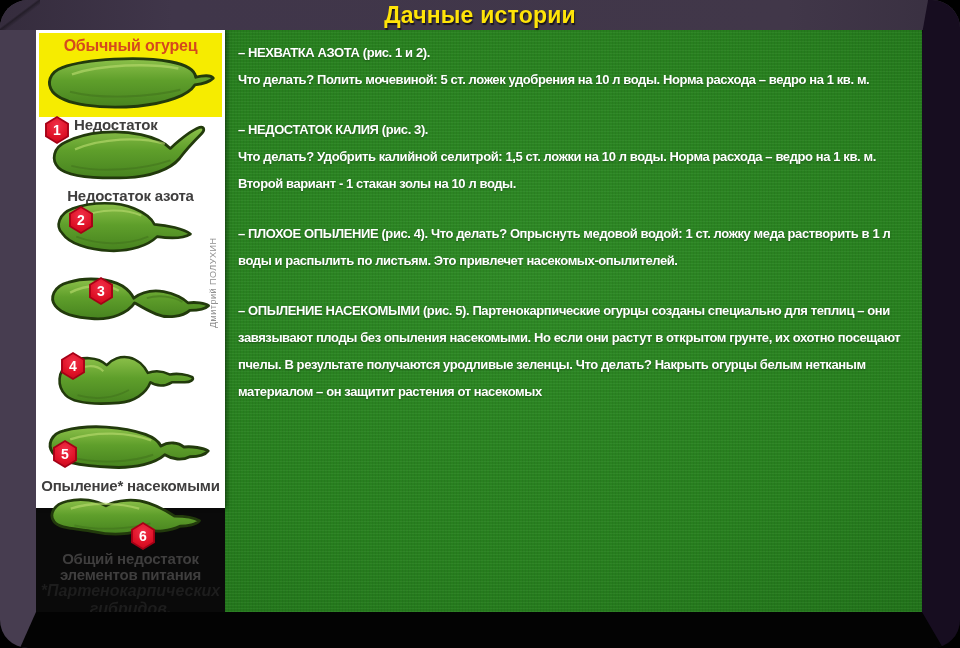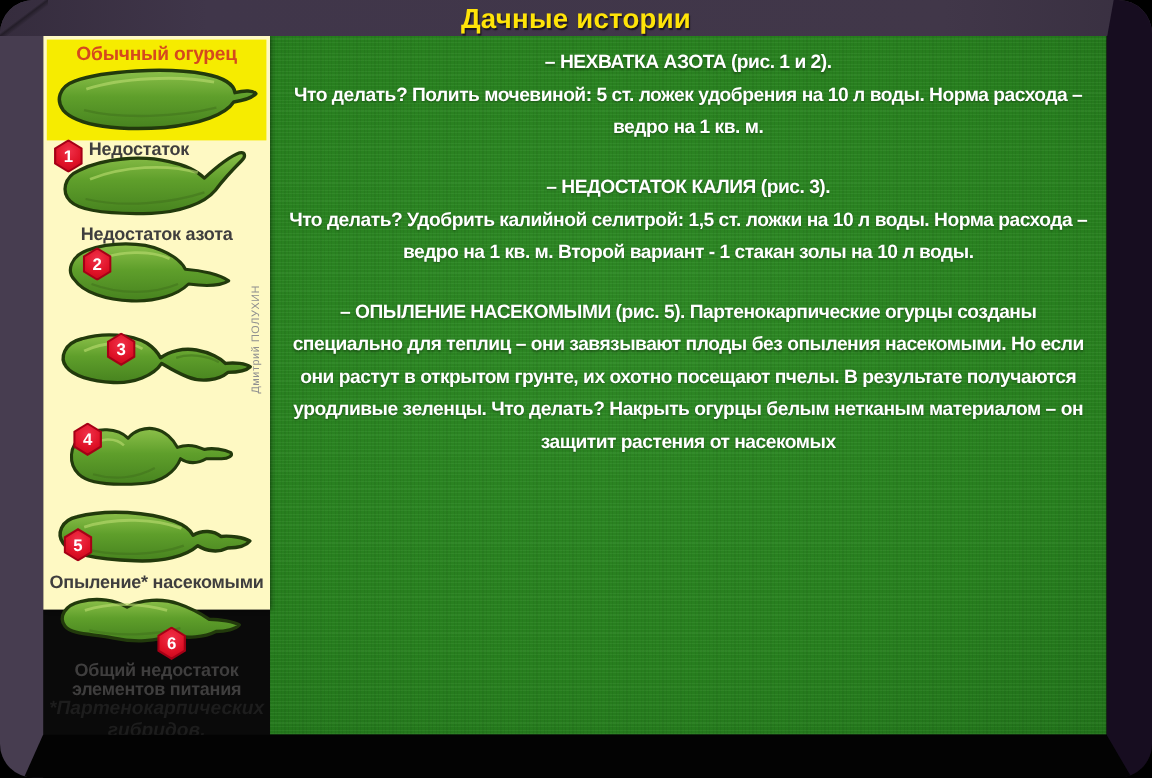--- a/index.html
+++ b/index.html
@@ -18,21 +18,21 @@
                  clip-path:polygon(36px 0, 922px 0, 943px 100%, 20px 100%); }
   .miter-tl    { position:absolute; left:0; top:0; width:40px; height:30px; z-index:6;
                  background:linear-gradient(to bottom right, rgba(0,0,0,0) 46%, rgba(0,0,0,.35) 50%, rgba(0,0,0,0) 58%); }
   .page-title  { color:#ffe408; font-size:23px; font-weight:bold; letter-spacing:.2px;
                  text-shadow:1px 2px 1px rgba(0,0,0,.6); }
 
   
   .content { position:absolute; left:36px; top:30px; width:886px; height:582px; display:flex; z-index:3; }
 
   
-  .card { position:relative; width:189px; height:478px; background:#fef9c3; flex:0 0 189px;
+  .card { position:relative; width:189px; height:478px; background:#ffffff; flex:0 0 189px;
           box-shadow:2px 0 4px rgba(0,0,0,.45); }
   .yellow-box { position:absolute; left:3px; top:3px; width:183px; height:84px; background:#f6ec00; }
   .yellow-title { position:absolute; left:0; top:4px; width:100%; text-align:center;
                   color:#d5491d; font-weight:bold; font-size:16px; letter-spacing:-.2px; }
   .cuke { position:absolute; }
   .s-label { position:absolute; width:100%; text-align:center; color:#3f3e3e; font-weight:bold;
              font-size:15px; line-height:1.08; letter-spacing:-.2px; }
   .row1-label { position:absolute; left:38px; top:87px; width:112px; text-align:left;
                 color:#3f3e3e; font-weight:bold; font-size:15px; line-height:1.1; letter-spacing:-.2px; }
   .badge { position:absolute; width:26px; height:28px; z-index:9;
@@ -47,21 +47,21 @@
   .footnote { position:absolute; left:0; top:552px; width:100%; text-align:center; color:#1d1d1d;
               font-weight:bold; font-style:italic; font-size:16px; }
 
   
   .green { flex:1; height:582px; padding:9px 13px 0;
            background:
              repeating-linear-gradient(90deg, rgba(0,0,0,.05) 0 1px, rgba(0,0,0,0) 1px 3px),
              repeating-linear-gradient(0deg, rgba(255,255,255,.035) 0 1px, rgba(0,0,0,.03) 1px 3px),
              radial-gradient(115% 95% at 42% 42%, #2f8c26 0%, #28821f 52%, #1d6a17 100%);
   }
-  .para { text-align:center; color:#ffffff; font-weight:bold; font-size:16px; line-height:27px;
+  .para { text-align:left; color:#ffffff; font-weight:bold; font-size:13px; line-height:27px;
           letter-spacing:-.4px; white-space:pre-line; margin-bottom:23px;
           text-shadow:0 1px 2px rgba(0,0,0,.35); }
 </style>
 </head>
 <body>
 
 <svg width="0" height="0" style="position:absolute">
   <defs>
     <linearGradient id="cg" x1="0" y1="0" x2="0" y2="1">
       <stop offset="0" stop-color="#8cc04a"></stop>
@@ -164,19 +164,20 @@
 
       <div class="credit">Дмитрий ПОЛУХИН</div>
       <div class="footnote">*Партенокарпических гибридов.</div>
     </aside>
 
     <main class="green">
       <p class="para">– НЕХВАТКА АЗОТА (рис. 1 и 2).
 Что делать? Полить мочевиной: 5 ст. ложек удобрения на 10 л воды. Норма расхода – ведро на 1 кв. м.</p>
       <p class="para">– НЕДОСТАТОК КАЛИЯ (рис. 3).
 Что делать? Удобрить калийной селитрой: 1,5 ст. ложки на 10 л воды. Норма расхода – ведро на 1 кв. м. Второй вариант - 1 стакан золы на 10 л воды.</p>
+      <p class="para">– ПЛОХОЕ ОПЫЛЕНИЕ (рис. 4). Что делать? Опрыснуть медовой водой: 1 ст. ложку меда растворить в 1 л воды и распылить по листьям. Это привлечет насекомых-опылителей.</p>
       <p class="para">– ОПЫЛЕНИЕ НАСЕКОМЫМИ (рис. 5). Партенокарпические огурцы созданы специально для теплиц – они завязывают плоды без опыления насекомыми. Но если они растут в открытом грунте, их охотно посещают пчелы. В результате получаются уродливые зеленцы. Что делать? Накрыть огурцы белым нетканым материалом – он защитит растения от насекомых</p>
     </main>
   </div>
 
   <div class="frame-right"></div>
   <div class="frame-bottom"></div>
 </div>
 
 </body></html>

